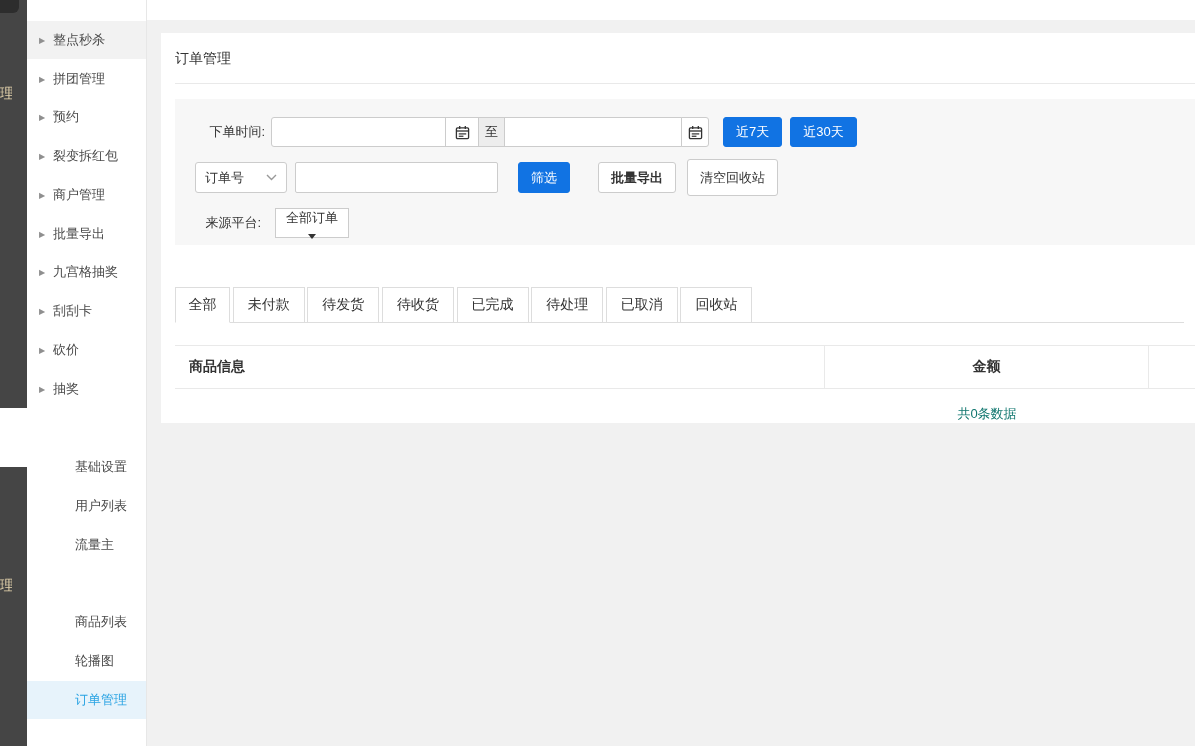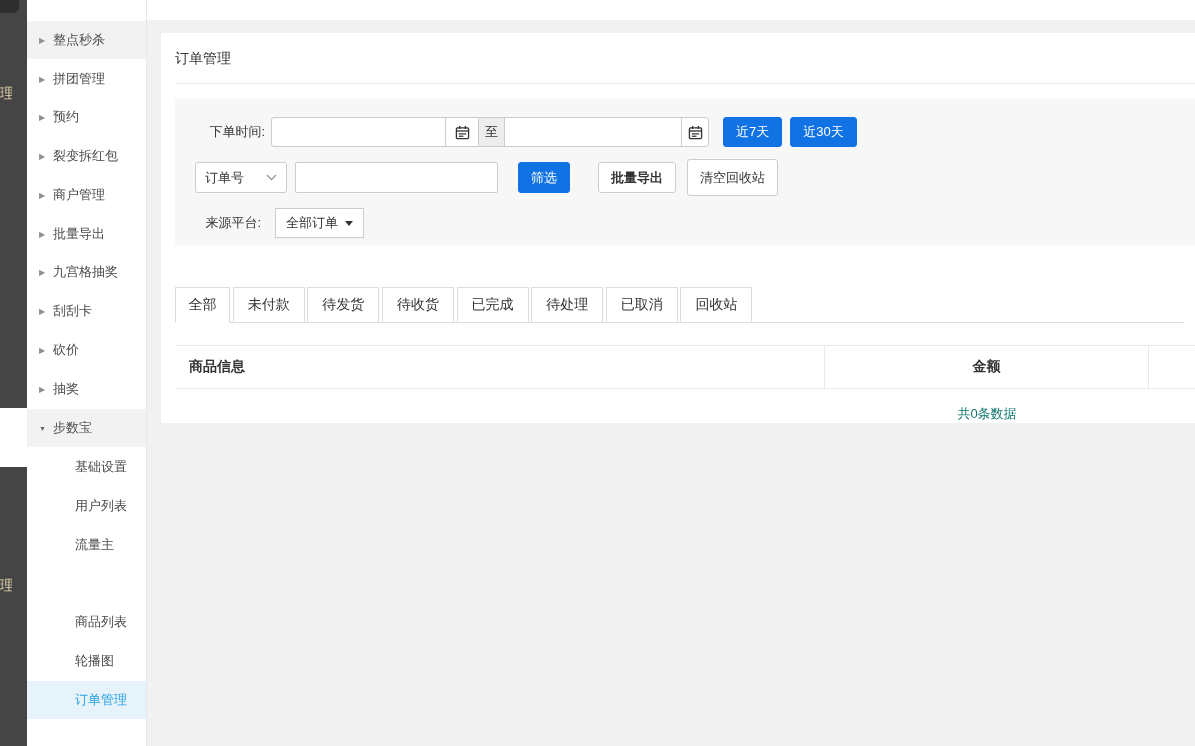--- a/index.html
+++ b/index.html
@@ -59,21 +59,21 @@
   .r1 .btn.primary { margin-left:14px; }
   .r1 .btn.primary + .btn.primary { margin-left:8px; }
 
   .select-box { width:92px; height:31px; border:1px solid #ccc; border-radius:3px; background:#fff; display:flex; align-items:center; justify-content:space-between; padding:0 9px; cursor:pointer; }
   .select-box .sval { font-size:13px; color:#333; }
   .text-input { width:203px; height:31px; border:1px solid #ccc; border-radius:2px; margin-left:8px; padding:0 8px; font-size:13px; outline:none; font-family:inherit; background:#fff; }
   .r2 .btn.filter { height:31px; width:52px; margin-left:20px; padding:0; }
   .r2 .btn.export { height:31px; margin-left:28px;font-weight:bold; }
   .r2 .btn.recycle { height:37px; margin-left:11px; }
 
-  .drop-btn { height:30px; border:1px solid #ccc; border-radius:0; background:#fff; margin-left:8px; padding:0 10px; display:inline-flex; align-items:center; gap:7px; cursor:pointer; font-size:13px; color:#333; }
+  .drop-btn { height:30px; border:1px solid #ccc; border-radius:0; background:#fff; margin-left:8px; padding:0 10px; display:inline-flex; align-items:center; gap:7px; cursor:pointer; font-size:13px; color:#333;flex-direction:column; }
   .caret { width:0; height:0; border-left:4px solid transparent; border-right:4px solid transparent; border-top:5px solid #333; }
 
   
   .tabs { position:absolute; left:14px; right:11px; top:254px; height:36px; }
   .tabs::after { content:""; position:absolute; left:0; right:0; bottom:0; height:1px; background:#ddd; }
   .tab { position:relative; z-index:1; display:inline-flex; align-items:center; justify-content:center; height:36px; border:1px solid #ddd; background:#fff; margin-left:-1px; font-size:14px; color:#333; cursor:pointer; width:72px; }
   .tab:first-child { margin-left:0; width:55px; }
   .tab.active { border-bottom-color:#fff; }
 
   
@@ -130,24 +130,20 @@
       <span class="arr">▶</span>
       <span class="lbl">刮刮卡</span>
     </div>
   <div class="side-item" style="top:331px">
       <span class="arr">▶</span>
       <span class="lbl">砍价</span>
     </div>
   <div class="side-item" style="top:370px">
       <span class="arr">▶</span>
       <span class="lbl">抽奖</span>
-    </div>
-  <div class="side-item hl" style="top:409px">
-      <span class="arr" style="font-size:7px;color:#666">▼</span>
-      <span class="lbl">步数宝</span>
     </div>
 
   <div class="side-sub" style="top:448px">
       <span class="lbl">基础设置</span>
     </div>
   <div class="side-sub" style="top:487px">
       <span class="lbl">用户列表</span>
     </div>
   <div class="side-sub" style="top:526px">
       <span class="lbl">流量主</span>

